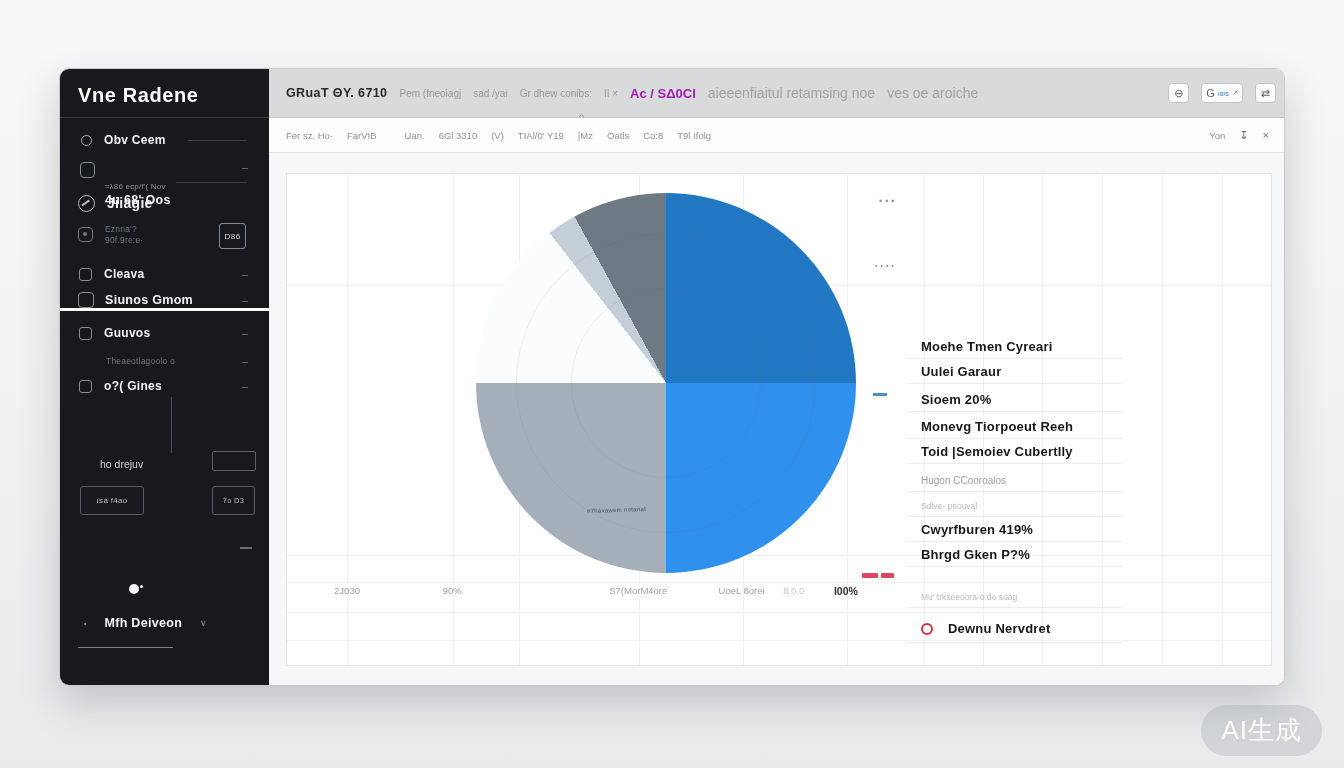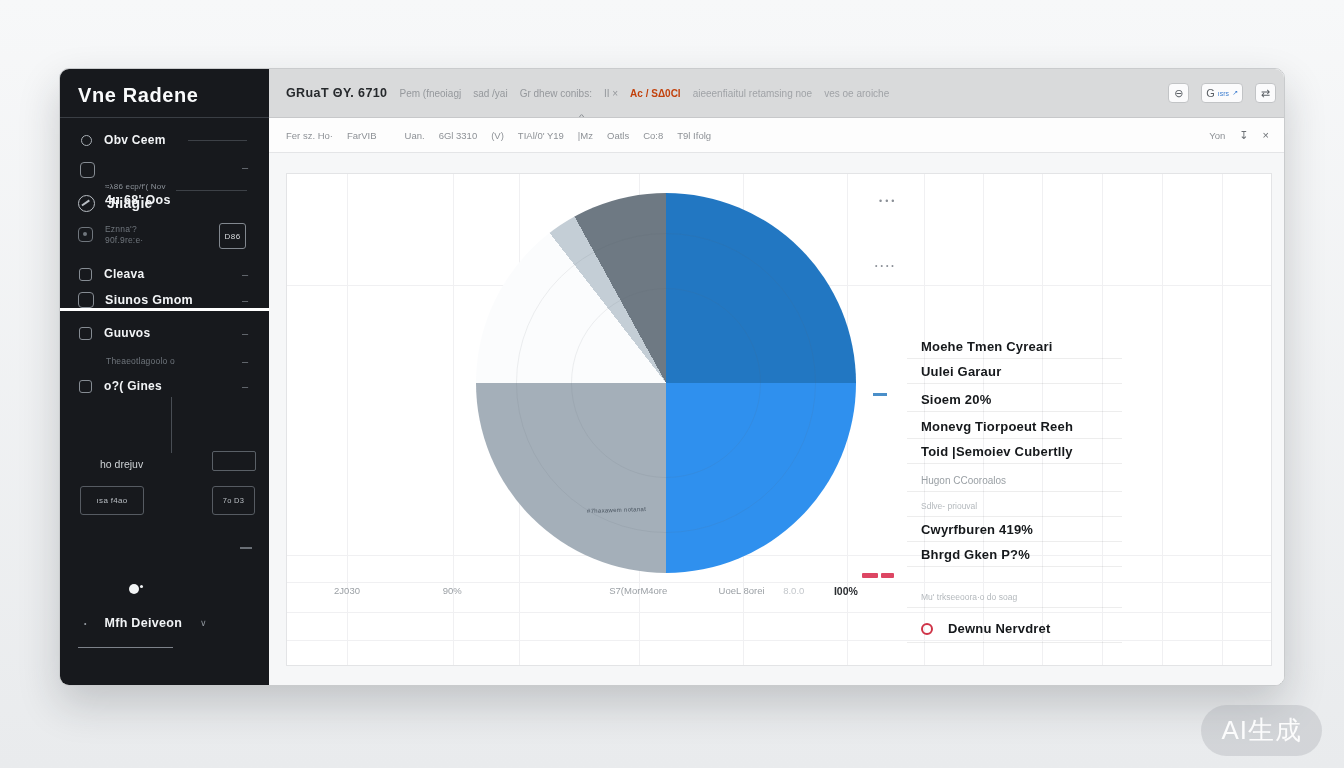--- a/index.html
+++ b/index.html
@@ -46,22 +46,22 @@
   .sb-dot-icon::after { content:""; position:absolute; right:-4px; top:1px; width:3px; height:3px;
     background:#f2f4f5; border-radius:50%; }
   .sb-underline { position:absolute; left:18px; top:578px; width:95px; height:1px; background:#7d828a; }
 
   
   .main { position:absolute; left:209px; top:0; right:0; height:100%; background:#f6f7f8; }
   .toolbar1 { position:absolute; left:0; top:0; width:100%; height:49px; background:#d9dadb;
     border-bottom:1px solid #c7c8ca; display:flex; align-items:center; padding:0 8px 0 17px; gap:12px; }
   .t1-title { font-size:12.5px; font-weight:bold; color:#26292c; letter-spacing:.4px; white-space:nowrap; }
   .t1-item { font-size:10px; color:#95989c; white-space:nowrap; }
-  .t1-strong { font-size:10px; font-weight:bold; color:#c2410c; white-space:nowrap; }
-  .t1-tail { font-size:10px; color:#a0a3a7; white-space:nowrap; }
+  .t1-strong { font-size:13px; font-weight:bold; color:#a21caf; white-space:nowrap; }
+  .t1-tail { font-size:14px; color:#a0a3a7; white-space:nowrap; }
   .t1-spacer { flex:1; }
   .tbtn { height:20px; min-width:21px; background:#fbfbfc; border:1px solid #c2c4c6; border-radius:4px;
     display:flex; align-items:center; justify-content:center; gap:3px; padding:0 4px;
     font-size:11px; color:#5a5f64; }
   .tbtn .mini-blue { font-size:7px; color:#3f7fd0; }
   .toolbar2 { position:absolute; left:0; top:49px; width:100%; height:35px; background:#fdfdfd;
     border-bottom:1px solid #e4e5e7; display:flex; align-items:center; padding:0 15px 0 17px; gap:14px; }
   .t2-item { font-size:9.5px; color:#8d9196; white-space:nowrap; }
   .t2-caret { position:absolute; left:310px; top:-8px; font-size:11px; color:#7d8287; transform:scaleY(.7); }
   .t2-spacer { flex:1; }
@@ -110,21 +110,21 @@
 
     <div class="sb-row" style="top:62px; height:18px; padding-left:21px; gap:12px;">
       <span class="icon-circle"></span>
       <span class="sb-label">Obv Ceem</span>
       <span class="rule-after"></span>
     </div>
 
     <div class="sb-row" style="top:86px; height:30px; padding-left:20px; gap:10px;">
       <span class="icon-sq"></span>
       <span style="display:flex; flex-direction:column; gap:2px; flex:1;">
-        <span style="display:flex; align-items:flex-end;margin-top:48px;">
+        <span style="display:flex; align-items:flex-start;margin-top:48px;">
           <span class="sb-sub">≈λ86 ecp/f'( Nov</span>
           <span class="rule-after"></span>
         </span>
         <span class="sb-label" style="font-size:12.5px;">4u 68' Oos</span>
       </span>
       <span class="sb-dash" style="top:6px;">–</span>
     </div>
 
     <div class="sb-row" style="top:120px; height:28px; padding-left:18px; gap:12px;">
       <span class="icon-pen"></span>

